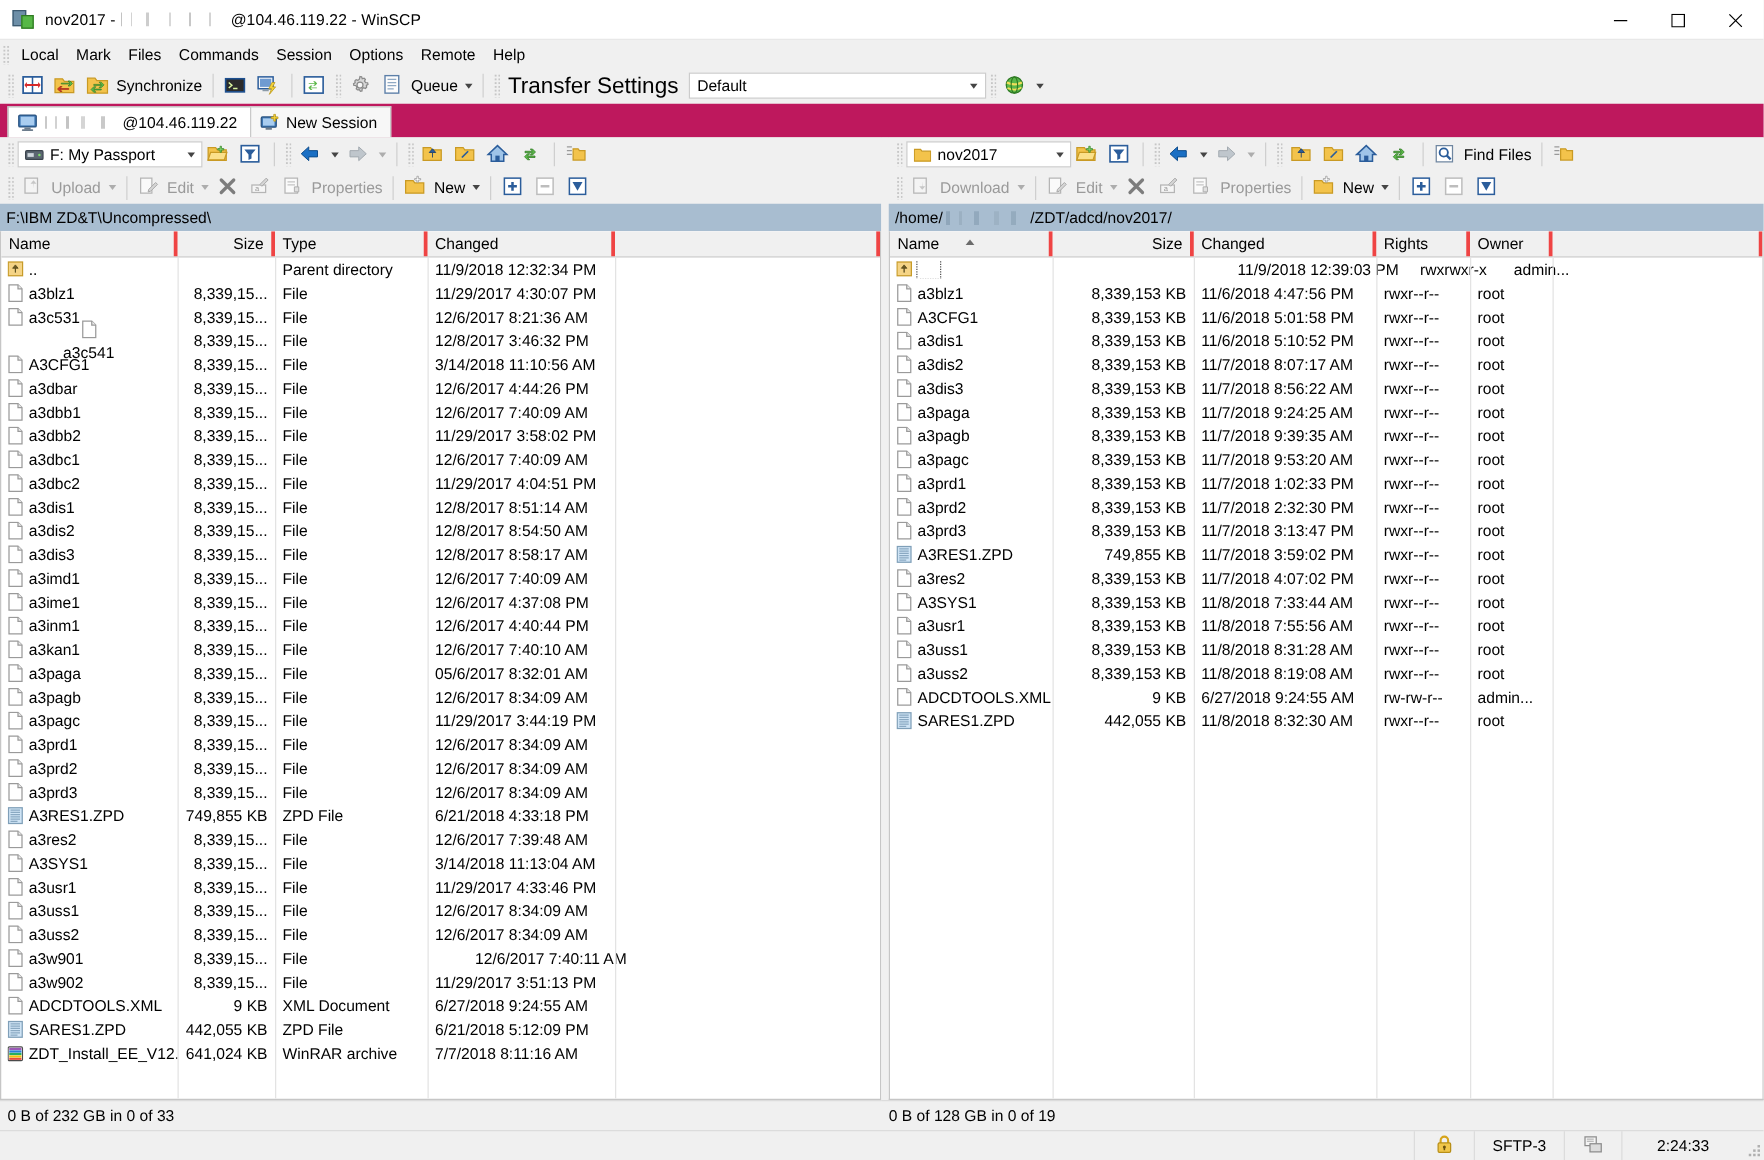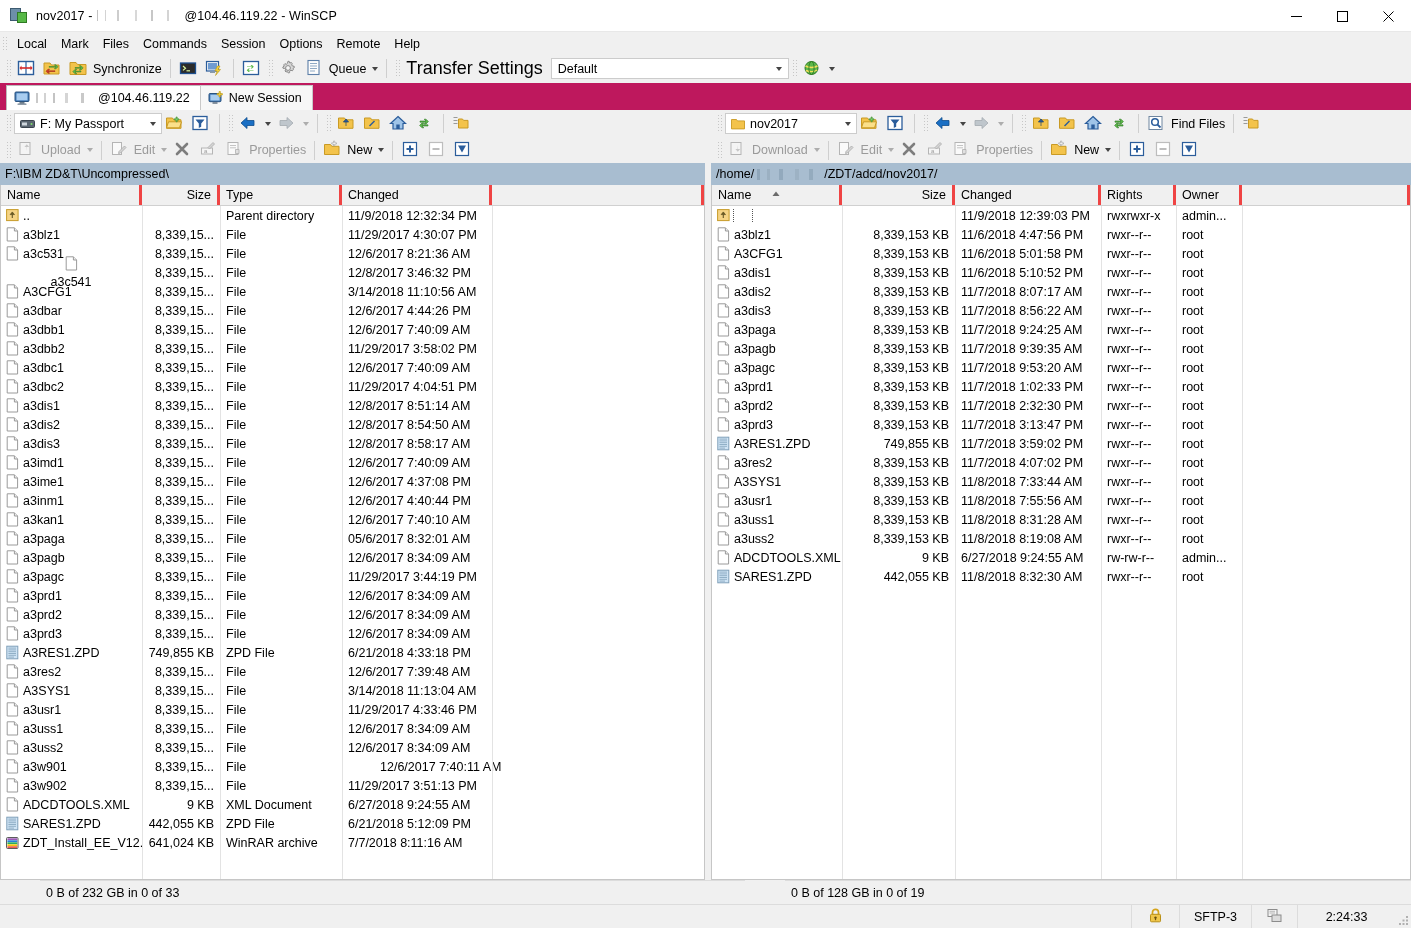--- a/index.html
+++ b/index.html
@@ -157,21 +157,21 @@
   .row .cell.name { gap:4px; padding-left:5px; }
   .vlines { position:absolute; inset:0; pointer-events:none; }
   .vline { position:absolute; top:0; bottom:0; width:1px; background:#e3e3e3; }
 
   .fileicon { width:13px; height:15px; flex:0 0 13px; position:relative; }
   .focusbox { outline:1px dotted #555; outline-offset:0px; padding:0 4px; height:15px; display:flex; align-items:center; }
 
   
   .statusrow { height:24px; flex:0 0 24px; display:flex; background:#f0f0f0; }
   .status-cell { display:flex; align-items:center; font-size:12.5px; padding-left:6px;
-                 border-top:1px solid #dcdcdc;margin-left:40px;}
+                 border-top:1px solid #dcdcdc;}
   .status-left { width:705px; flex:0 0 705px; }
   .status-right { flex:1 1 auto; }
   .bottombar { height:24px; flex:0 0 24px; background:#f0f0f0; display:flex; align-items:stretch;
                border-top:1px solid #dcdcdc; }
   .bb-fill { flex:1 1 auto; }
   .bb-cell { display:flex; align-items:center; justify-content:center; font-size:12.5px;
              border-left:1px solid #dcdcdc; padding:0 10px; min-width:44px;}
   .bb-cell.w1 { width:48px; }
   .bb-cell.w2 { width:72px; }
   .bb-cell.w3 { width:46px; }
@@ -1262,21 +1262,21 @@
           </div>
         <div class="row">
               <div class="cell name" style="width: 130px;">
                 <span class="fileicon"><svg width="13" height="15" viewBox="0 0 13 15">
                     <rect x="0.6" y="1.6" width="11.5" height="11" fill="#f5d486" stroke="#c79b28" stroke-width="1"></rect>
                     <path d="M6.3 10 V6.6 h2.2 L6.3 3.9 L4.1 6.6 h2.2z" fill="#6b5a22" stroke="#4e4117" stroke-width=".6"></path>
                   </svg></span>
                 <span class="focusbox" style="min-width: 18px;"></span>
               </div>
               <div class="cell num" style="width: 113px;"></div>
-              <div class="cell" style="width: 146px;">11/9/2018 12:39:03 PM</div>
+              <div class="cell" style="width: 146px; margin-left: 29px;">11/9/2018 12:39:03 PM</div>
               <div class="cell" style="width: 75px;">rwxrwxr-x</div>
               <div class="cell" style="width: 66px;">admin...</div>
             </div>
             <div class="row">
               <div class="cell name" style="width: 130px;">
                 <span class="fileicon"><svg width="13" height="15" viewBox="0 0 13 15">
                     <path d="M1.2 0.8 h7.2 l3.2 3.2 v10 h-10.4z" fill="#ffffff" stroke="#9a9a9a" stroke-width="1"></path>
                     <path d="M8.4 0.8 v3.2 h3.2" fill="#ececec" stroke="#9a9a9a" stroke-width="1"></path>
                   </svg></span>
                 <span>a3blz1</span>

